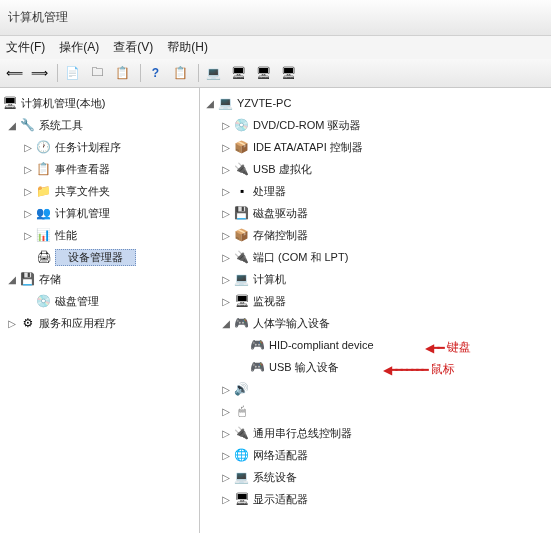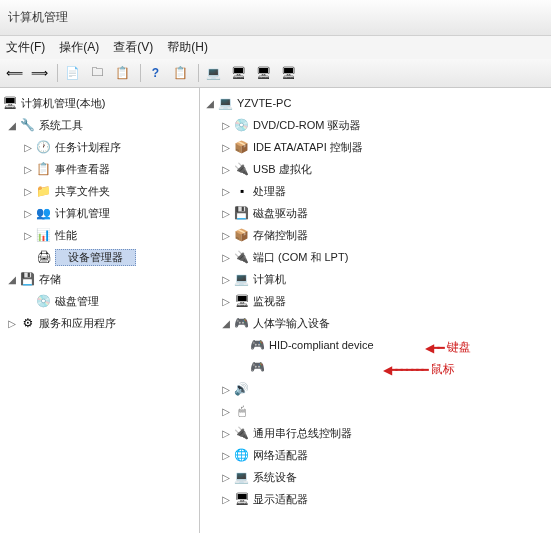--- a/index.html
+++ b/index.html
@@ -211,20 +211,21 @@
       <span class="label">人体学输入设备</span>
     </div>
     <div class="node">
       <span class="spacer" style="width:50px"></span>
       <span class="ico">🎮</span>
       <span class="label">HID-compliant device</span>
     </div>
     <div class="node">
       <span class="spacer" style="width:50px"></span>
       <span class="ico">🎮</span>
+      <span class="label">USB 输入设备</span>
     </div>
     <div class="node">
       <span class="spacer" style="width:20px"></span>
       <span class="toggle">▷</span>
       <span class="ico">🔊</span>
     </div>
     <div class="node">
       <span class="spacer" style="width:20px"></span>
       <span class="toggle">▷</span>
       <span class="ico">🖱</span>

